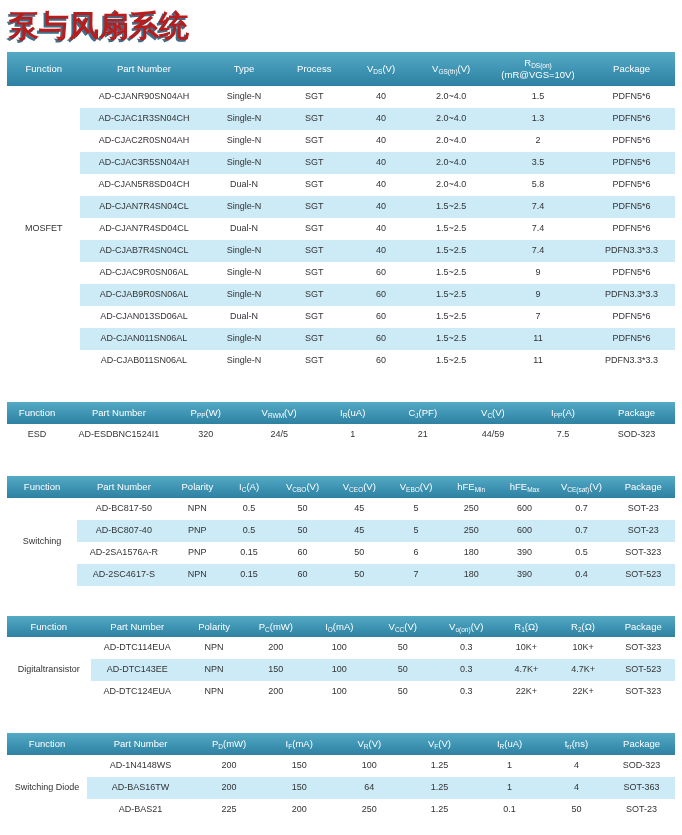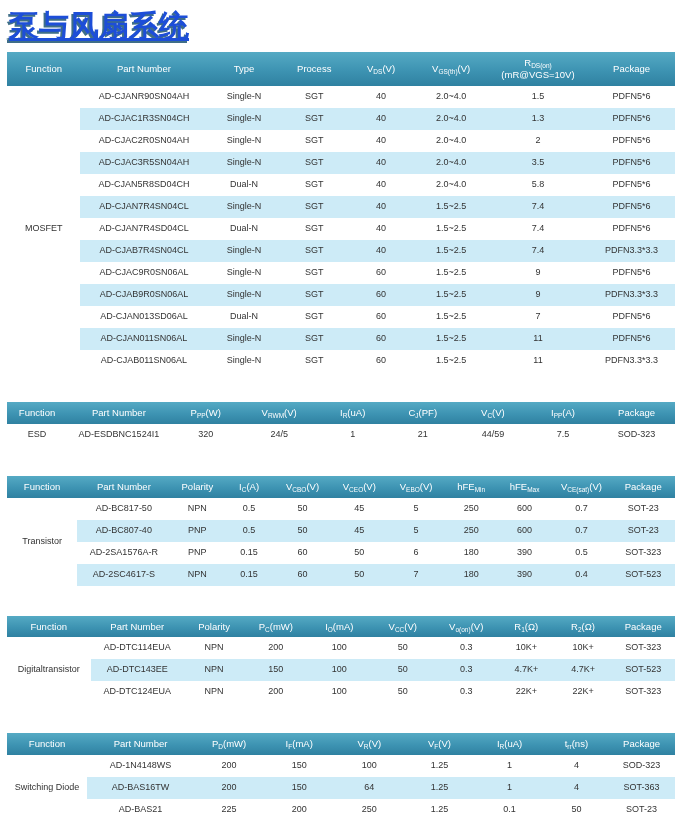--- a/index.html
+++ b/index.html
@@ -15,23 +15,22 @@
   }
   .page {
     padding: 6px 7px 0 7px;
   }
   h1.page-title {
     margin: 4px 0 10px 2px;
     font-size: 30px;
     line-height: 32px;
     font-weight: 800;
     letter-spacing: 0px;
-    color: #1d4ed8;
+    color: #b91c1c;
     text-shadow: -2px 2px 0 #3E6E88;
-    text-decoration: underline;
   }
   table.spec {
     width: 668px;
     border-collapse: collapse;
     table-layout: fixed;
     margin: 0 0 30px 0;
   }
   table.spec th {
     background: linear-gradient(180deg, #55AAC4 0%, #3D93B2 55%, #2F81A1 100%);
     color: #ffffff;
@@ -278,21 +277,21 @@
             <th>V<sub>CEO</sub>(V)</th>
             <th>V<sub>EBO</sub>(V)</th>
             <th>hFE<sub>Min</sub></th>
             <th>hFE<sub>Max</sub></th>
             <th>V<sub>CE(sat)</sub>(V)</th>
             <th>Package</th>
           </tr>
         </thead>
         <tbody>
           <tr>
-            <td class="fn" rowspan="4">Transistor</td>
+            <td class="fn" rowspan="4">Switching</td>
             <td>AD-BC817-50</td>
             <td>NPN</td>
             <td>0.5</td>
             <td>50</td>
             <td>45</td>
             <td>5</td>
             <td>250</td>
             <td>600</td>
             <td>0.7</td>
             <td>SOT-23</td>

